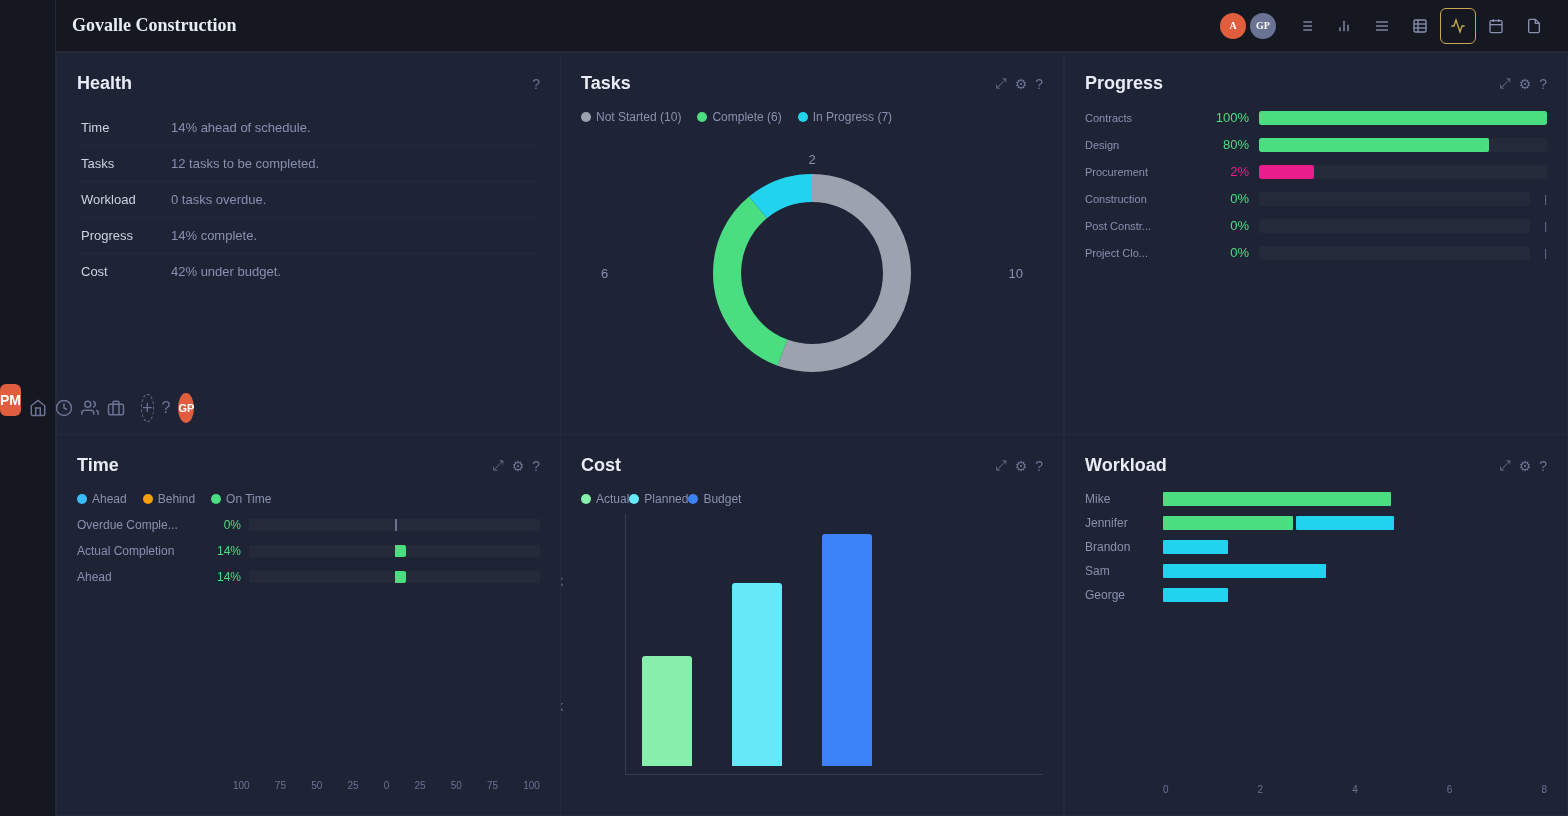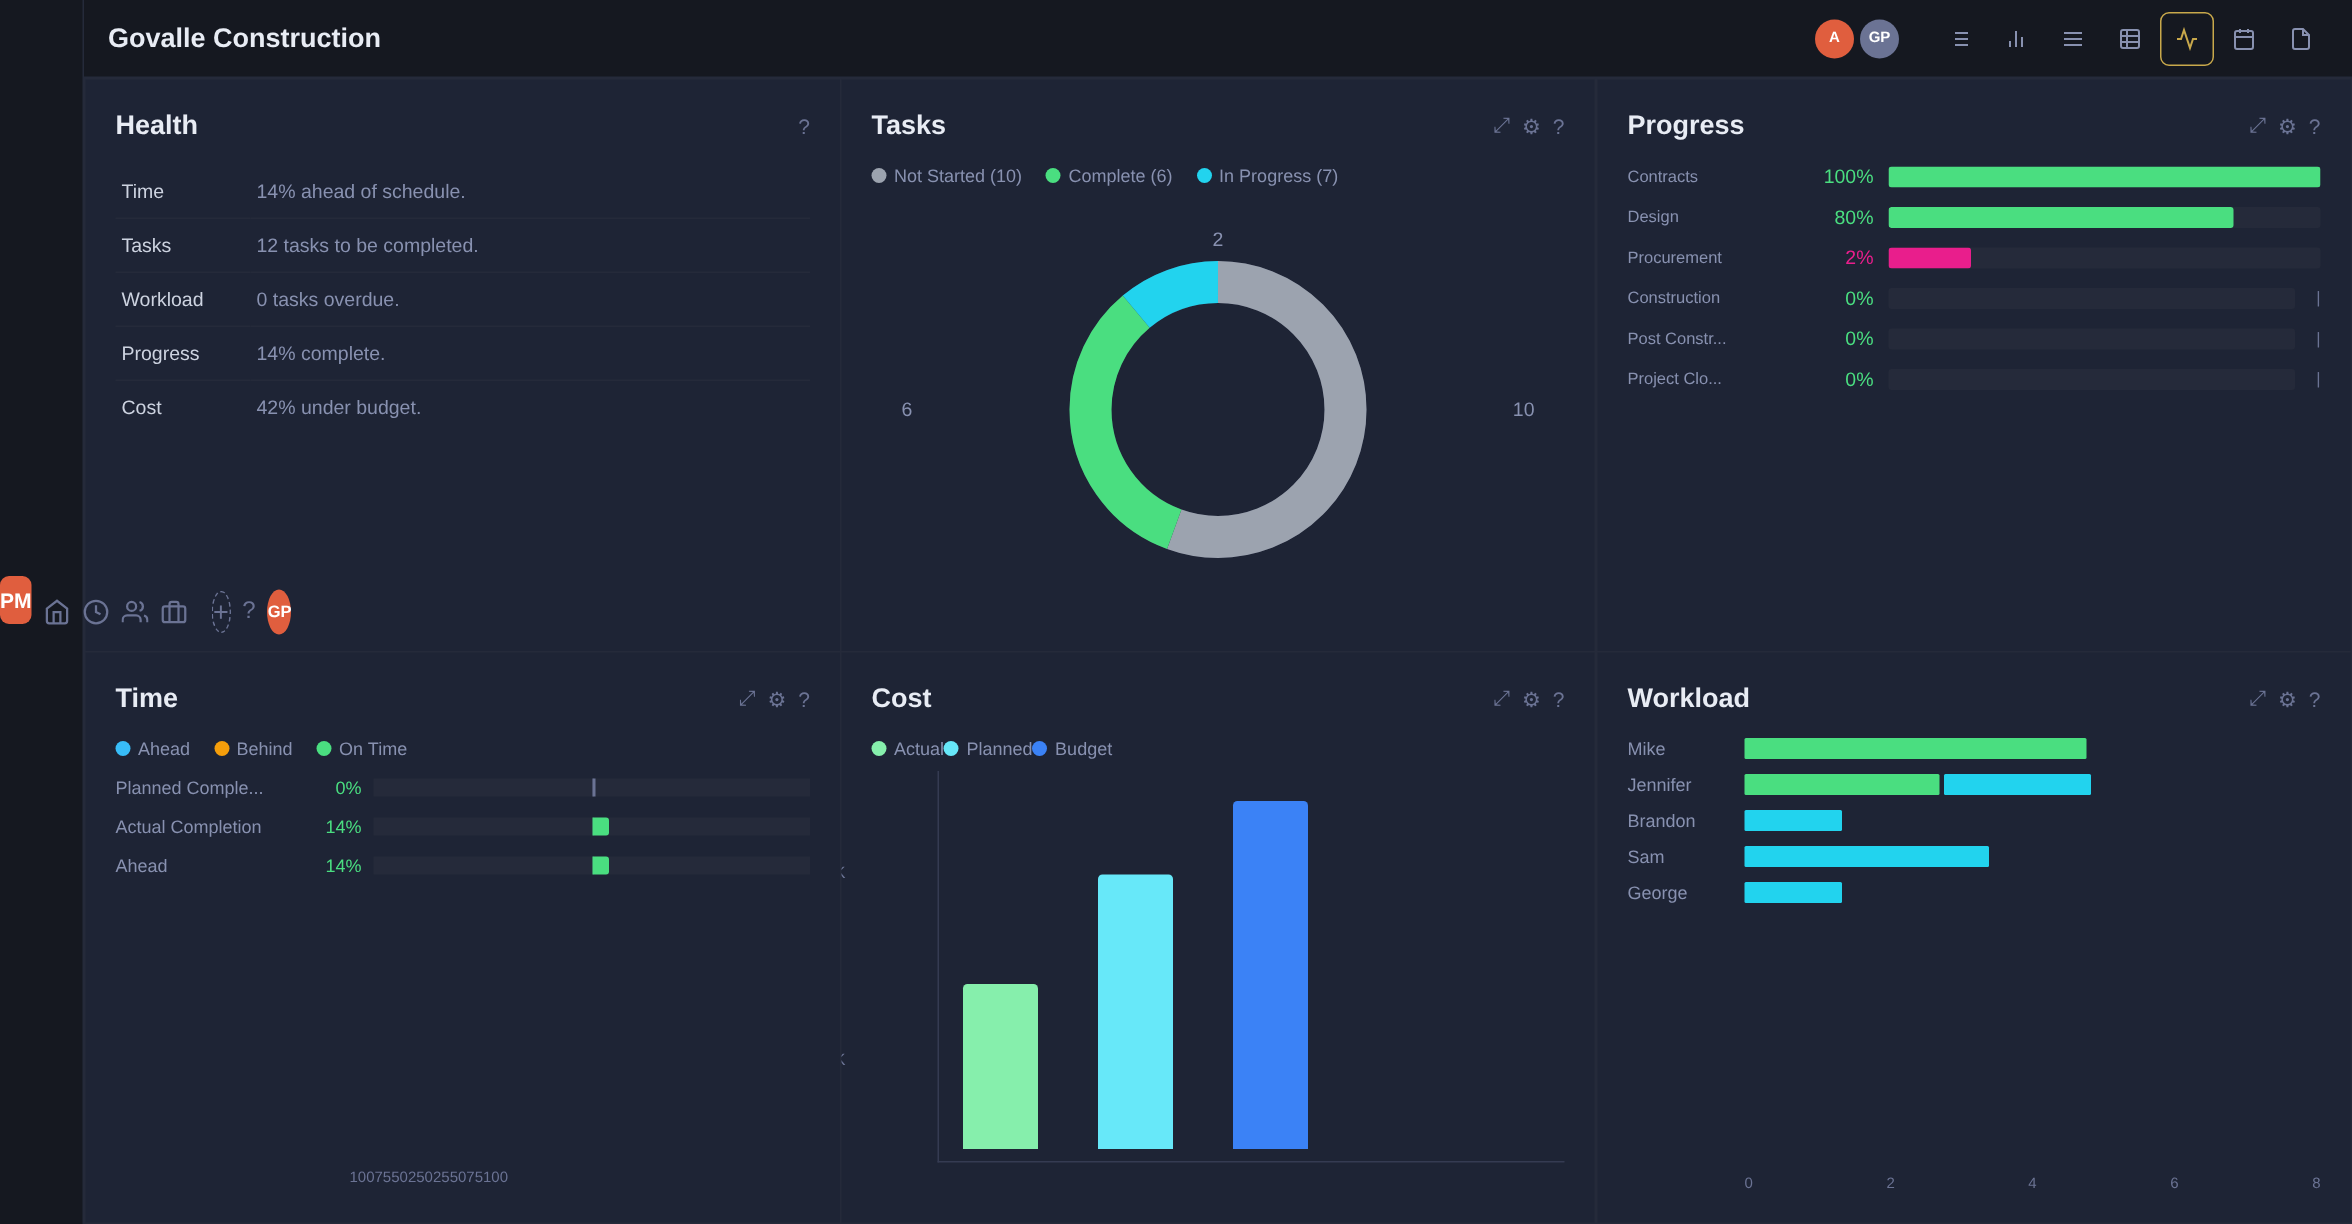--- a/index.html
+++ b/index.html
@@ -34,21 +34,21 @@
     .sidebar-avatar {
       width: 30px; height: 30px; border-radius: 50%; background: #e05e3e;
       display: flex; align-items: center; justify-content: center;
       color: white; font-size: 11px; font-weight: bold;
     }
 
     
     .topbar {
       position: fixed; left: 56px; top: 0; right: 0; height: 52px;
       background: #151820; display: flex; align-items: center;
-      padding: 0 16px; gap: 14px; border-bottom: 1px solid #252a3a; z-index: 10;
+      padding: 0 16px; gap: 4px; border-bottom: 1px solid #252a3a; z-index: 10; font-family: Liberation Serif, serif;
     }
     .topbar-title { font-size: 18px; font-weight: 600; color: #e8ecf4; flex: 1; }
     .avatar-group { display: flex; gap: 4px; margin-right: 8px; }
     .avatar-sm {
       width: 26px; height: 26px; border-radius: 50%;
       display: flex; align-items: center; justify-content: center;
       font-size: 10px; font-weight: bold; color: white;
     }
     .topbar-icons { display: flex; gap: 2px; }
     .topbar-icon {
@@ -105,21 +105,21 @@
     .progress-pct { width: 44px; text-align: right; font-size: 13px; flex-shrink: 0; }
     .progress-bar-bg { flex: 1; height: 14px; background: #252a3a; border-radius: 2px; overflow: hidden; }
     .progress-bar-fill { height: 100%; border-radius: 2px; }
 
     
     .time-legend { display: flex; gap: 16px; margin-bottom: 12px; }
     .time-chart { flex: 1; display: flex; flex-direction: column; gap: 12px; }
     .time-row { display: flex; align-items: center; gap: 8px; }
     .time-label { width: 120px; font-size: 12px; color: #8891b0; flex-shrink: 0; }
     .time-pct { width: 36px; text-align: right; font-size: 12px; color: #4ade80; flex-shrink: 0; }
-    .time-axis { display: flex; justify-content: flex-start; padding: 4px 0; font-size: 10px; color: #6b7394; }
+    .time-axis { display: flex; justify-content: space-between; padding: 4px 0; font-size: 10px; color: #6b7394; }
 
     
     .cost-legend { display: flex; margin-bottom: 8px; }
     .cost-y-labels {
       position: absolute; left: -40px; top: 0; bottom: 20px;
       display: flex; flex-direction: column; justify-content: space-between;
       font-size: 11px; color: #6b7394;
     }
 
     
@@ -390,21 +390,21 @@
           <span>Behind</span>
         </div>
         <div class="legend-item">
           <span class="legend-dot" style="background:#4ade80"></span>
           <span>On Time</span>
         </div>
       </div>
     <div style="flex:1; display:flex; flex-direction:column; justify-content: space-between;">
       <div class="time-chart" id="time-rows">
           <div class="time-row">
-    <span class="time-label">Planned Comple...</span>
+    <span class="time-label">Overdue Comple...</span>
     <span class="time-pct">0%</span>
     <div style="flex:1; height:12px; position:relative; background:#252a3a;">
       <div style="position:absolute; left:50%; height:100%; width:1px; background:#353b52;"></div>
       <div style="position:absolute; left:50%; width:2px; height:100%; background:#6b7394;"></div>
     </div>
   </div>
           <div class="time-row">
     <span class="time-label">Actual Completion</span>
     <span class="time-pct">14%</span>
     <div style="flex:1; height:12px; position:relative; background:#252a3a;">

